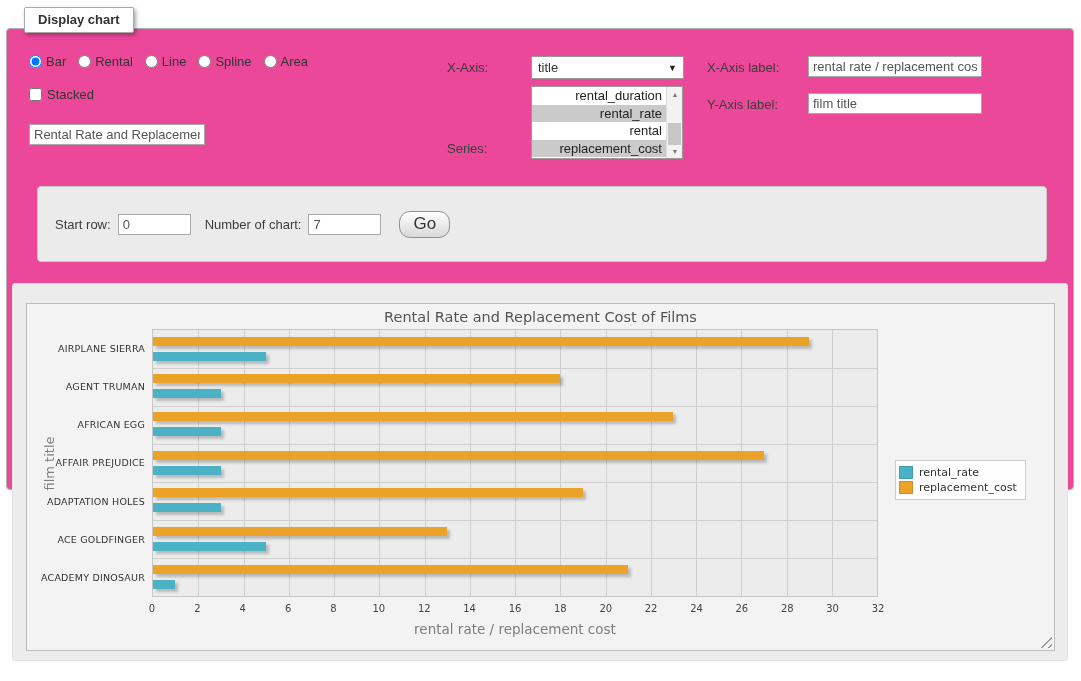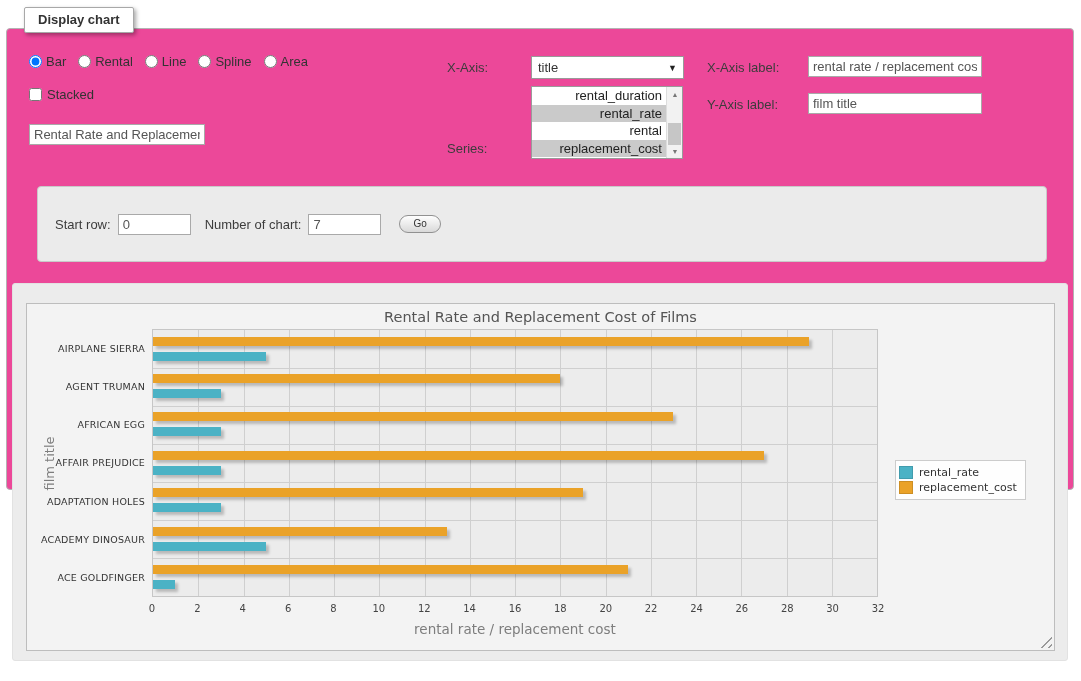--- a/index.html
+++ b/index.html
@@ -48,21 +48,21 @@
 
   .input-xlabel { position:absolute; left:801px; top:27px; width:174px; height:21px; }
   .input-ylabel { position:absolute; left:801px; top:64px; width:174px; height:21px; }
 
   
   .rows-panel { position:absolute; left:30px; top:157px; width:1010px; height:76px;
     background:#ebebeb; border:1px solid #c9c9c9; border-radius:4px;
     display:flex; align-items:center; padding-left:17px; font-size:13px; color:#3c3c3c; }
   .rows-panel input { width:73px; height:21px; margin-left:7px; }
   .rows-panel .gap { width:14px; }
-  .go-btn { margin-left:18px; padding:2px 13px 3px 13px; font-size:10px; color:#333;
+  .go-btn { margin-left:18px; padding:2px 13px 3px 13px; font-size:17px; color:#333;
     font-family:"Liberation Sans",sans-serif;
     border:1px solid #919191; border-radius:11px;
     background:linear-gradient(#fefefe,#d9d9d9); cursor:default; }
 
   
   .chart-panel { position:absolute; left:5px; top:254px; width:1056px; height:378px;
     background:#ececec; border:1px solid #e2e2e2; border-radius:3px; }
   .chart-container { position:absolute; left:13px; top:19px; width:1029px; height:348px;
     background:#f3f3f3; border:1px solid #bdbdbd; }
   .chart-title { position:absolute; left:0; top:5px; width:100%; text-align:center;
@@ -174,22 +174,22 @@
     <div class="chart-panel">
       <div class="chart-container">
         <div class="chart-title">Rental Rate and Replacement Cost of Films</div>
         <div class="yaxis-label">film title</div>
         <div class="ytick-col">
             <div class="ytick">AIRPLANE SIERRA</div>
             <div class="ytick">AGENT TRUMAN</div>
             <div class="ytick">AFRICAN EGG</div>
             <div class="ytick">AFFAIR PREJUDICE</div>
             <div class="ytick">ADAPTATION HOLES</div>
+            <div class="ytick">ACE GOLDFINGER</div>
             <div class="ytick">ACADEMY DINOSAUR</div>
-            <div class="ytick">ACE GOLDFINGER</div>
           </div>
         <div class="plot-grid">
             <div class="vline" style="left:6.25%"></div>
             <div class="vline" style="left:12.5%"></div>
             <div class="vline" style="left:18.75%"></div>
             <div class="vline" style="left:25%"></div>
             <div class="vline" style="left:31.25%"></div>
             <div class="vline" style="left:37.5%"></div>
             <div class="vline" style="left:43.75%"></div>
             <div class="vline" style="left:50%"></div>

